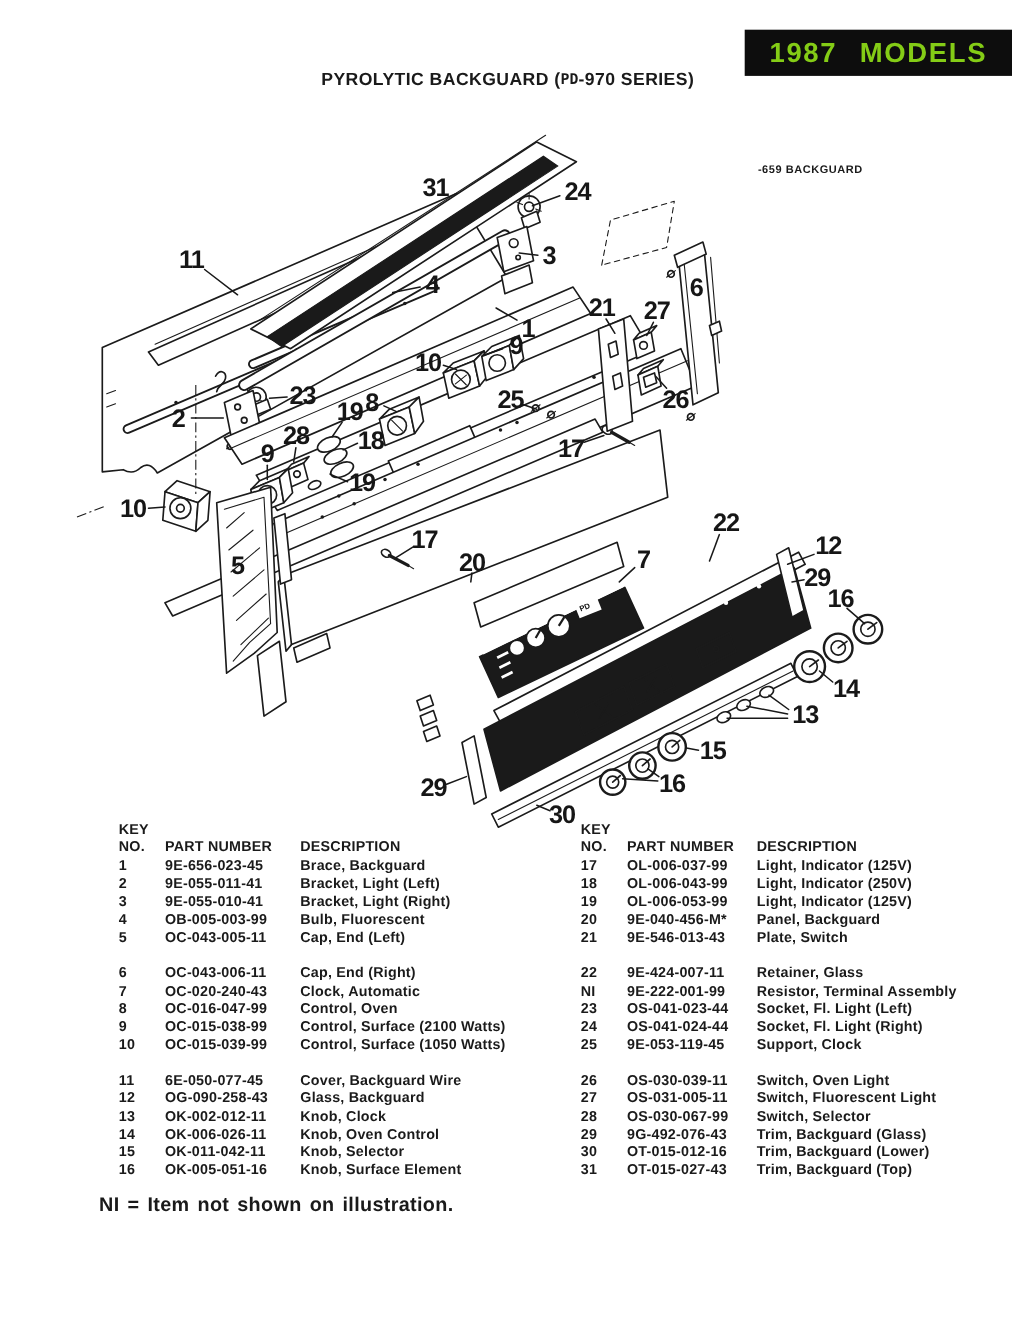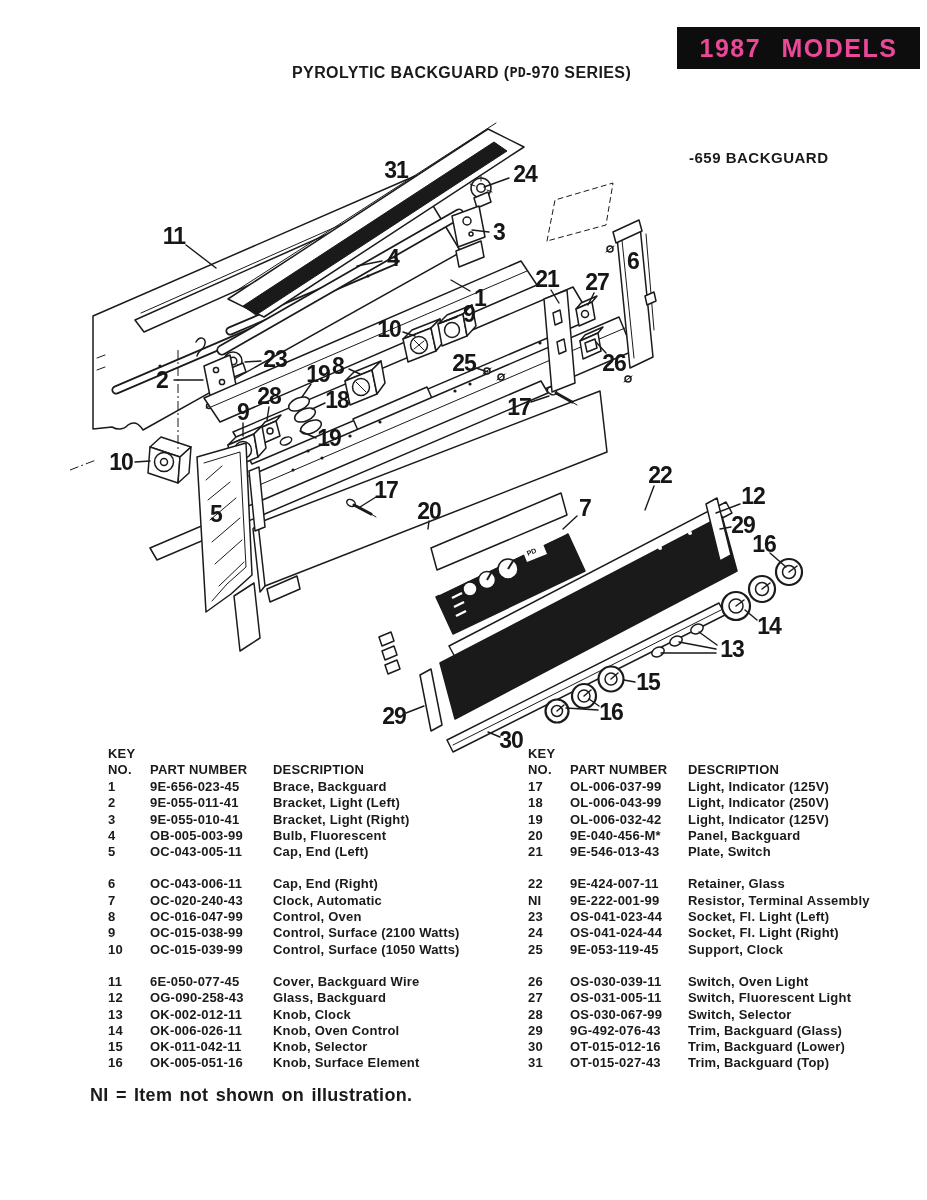--- a/index.html
+++ b/index.html
@@ -1,25 +1,25 @@
 <!DOCTYPE html>
 <html><head>
 <meta charset="utf-8">
 <style>
   html,body{margin:0;padding:0;background:#e8e8e8;}
   .page{position:relative;width:927px;height:1200px;background:#ffffff;overflow:hidden;
         font-family:"Liberation Sans",sans-serif;color:#1a1a1a;}
   .abs{position:absolute;}
   
-  .banner{left:677px;top:27px;width:243px;height:42px;background:#0d0d0d;color:#ec4899;
+  .banner{left:677px;top:27px;width:243px;height:42px;background:#0d0d0d;color:#84cc16;
           display:flex;align-items:center;justify-content:center;
           font-size:25px;font-weight:bold;letter-spacing:1.5px;word-spacing:12px;}
   .title{left:292px;top:64px;font-size:16px;font-weight:bold;letter-spacing:.4px;white-space:nowrap;}
   .title .model{font-family:"DejaVu Sans Mono",monospace;font-size:13.5px;letter-spacing:0;position:relative;top:-1px;}
-  .section-label{left:689px;top:149px;font-size:15px;font-weight:bold;letter-spacing:.5px;}
+  .section-label{left:689px;top:149px;font-size:10px;font-weight:bold;letter-spacing:.5px;}
   
   svg.diagram{left:0;top:0;}
   .s{stroke:#1b1b1b;fill:none;stroke-width:1.5;stroke-linejoin:round;stroke-linecap:round;}
   .sw{fill:#ffffff;}
   .sd{fill:#1a1a1a;stroke:#1a1a1a;}
   .thin{stroke-width:1;}
   .dot{fill:#1a1a1a;stroke:none;}
   .callout{font-family:"Liberation Sans",sans-serif;font-weight:bold;font-size:23px;
            fill:#161616;text-anchor:middle;dominant-baseline:central;letter-spacing:-1px;}
   .leader{stroke:#191919;stroke-width:1.4;stroke-linecap:round;}
@@ -600,21 +600,21 @@
             <span class="c-part">OL-006-037-99</span>
             <span class="c-desc">Light, Indicator (125V)</span>
           </div>
           <div class="trow">
             <span class="c-no">18</span>
             <span class="c-part">OL-006-043-99</span>
             <span class="c-desc">Light, Indicator (250V)</span>
           </div>
           <div class="trow">
             <span class="c-no">19</span>
-            <span class="c-part">OL-006-032-42</span>
+            <span class="c-part">OL-006-053-99</span>
             <span class="c-desc">Light, Indicator (125V)</span>
           </div>
           <div class="trow">
             <span class="c-no">20</span>
             <span class="c-part">9E-040-456-M*</span>
             <span class="c-desc">Panel, Backguard</span>
           </div>
           <div class="trow">
             <span class="c-no">21</span>
             <span class="c-part">9E-546-013-43</span>

